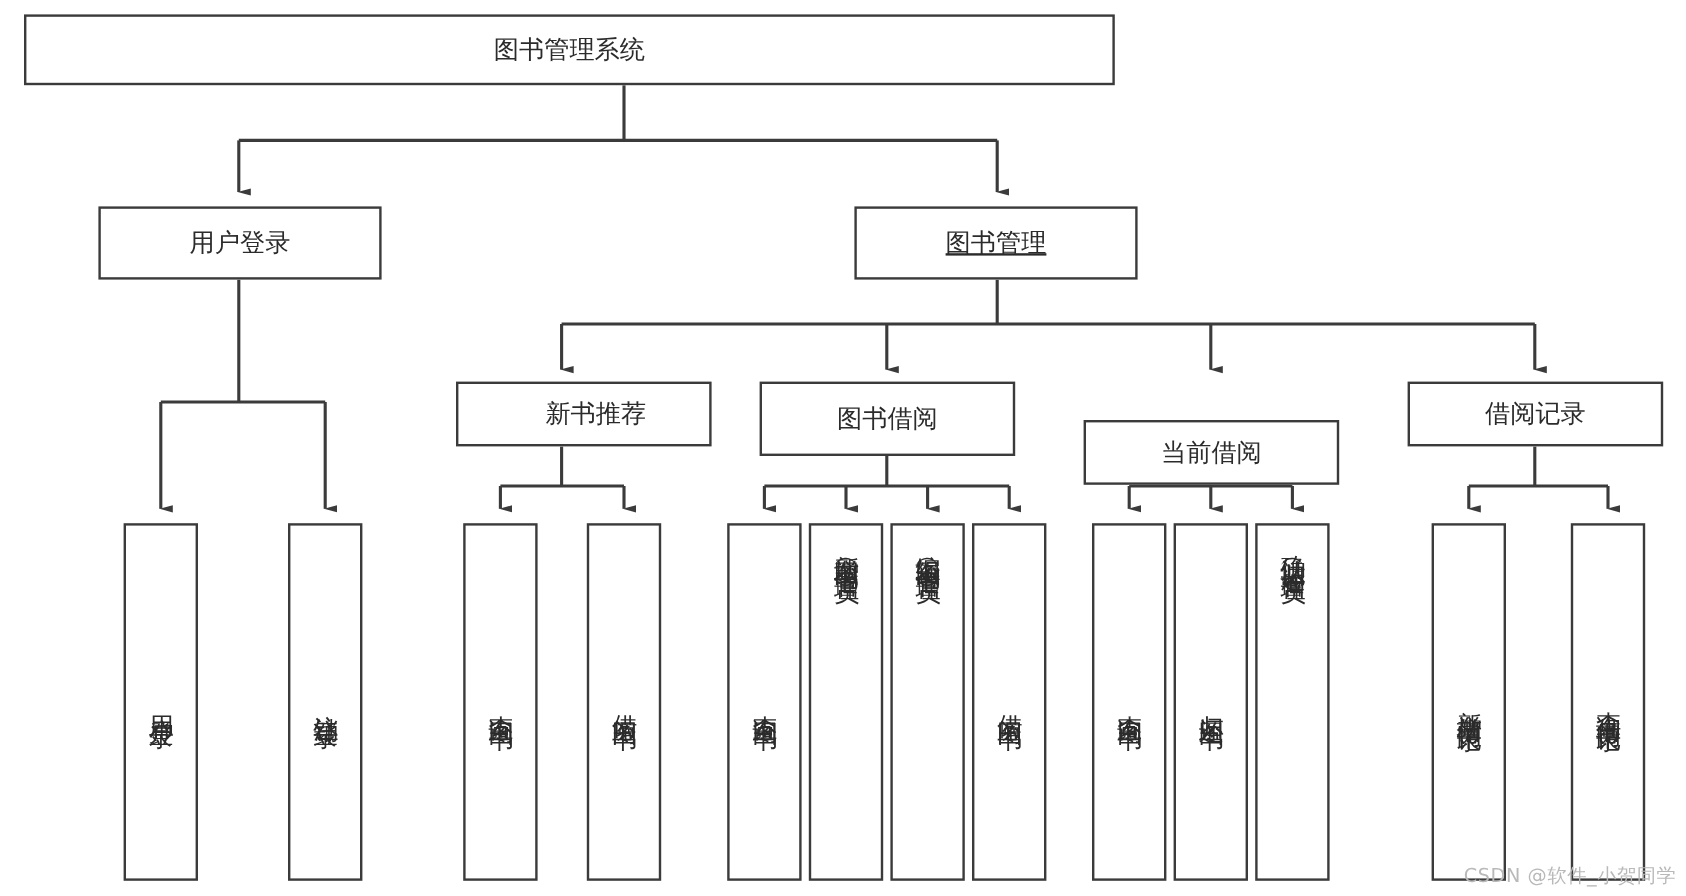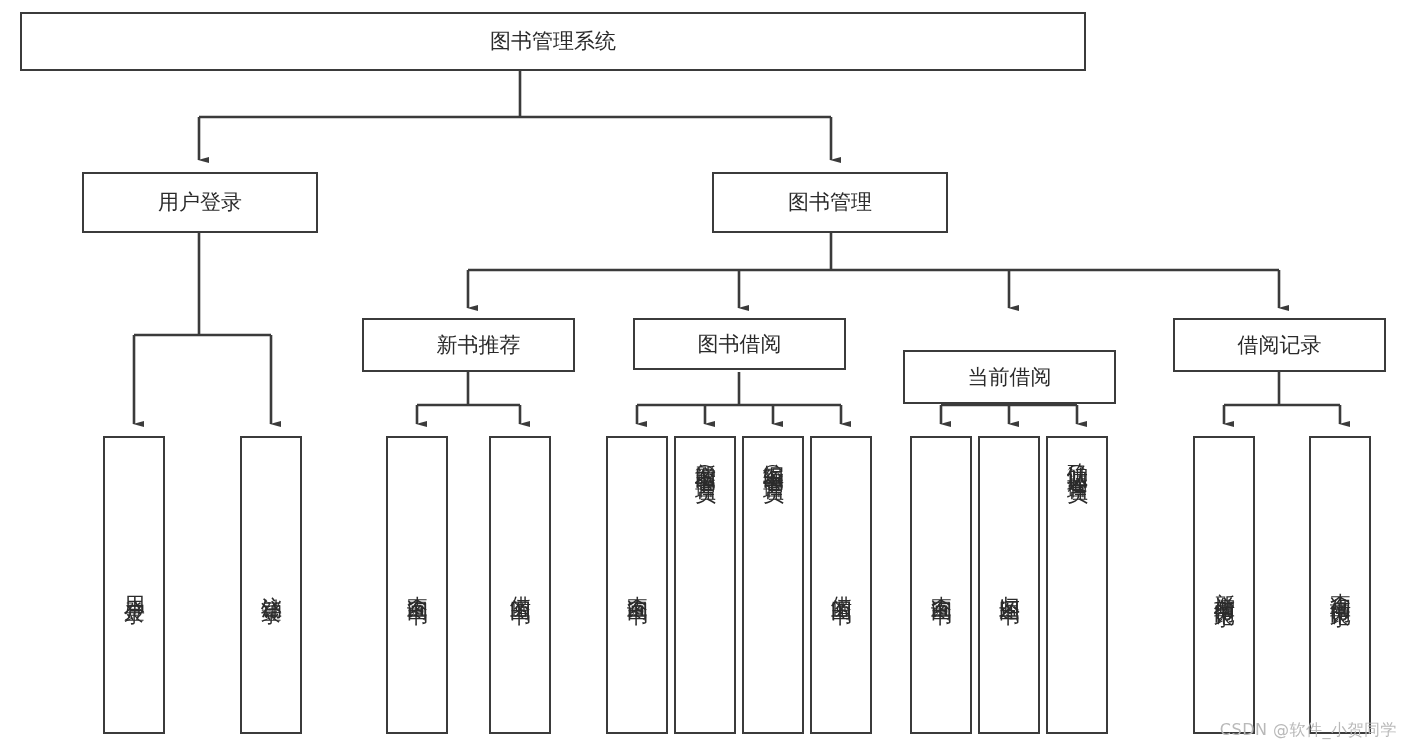--- a/index.html
+++ b/index.html
@@ -120,35 +120,35 @@
       <path d="M1009,405 L1009,424" marker-end="url(#arw)"></path>
       <path d="M1077,405 L1077,424" marker-end="url(#arw)"></path>
 
       <path d="M1279,372 L1279,405"></path>
       <path d="M1224,405 L1340,405"></path>
       <path d="M1224,405 L1224,424" marker-end="url(#arw)"></path>
       <path d="M1340,405 L1340,424" marker-end="url(#arw)"></path>
     </g>
   </svg>
 
-  <div class="node horiz" style="left:20px; top:12px; width:1066px; height:59px;">
+  <div class="node horiz" style="left:20px; top:12px; width:909px; height:59px;">
     <span class="lbl">图书管理系统</span>
   </div>
 
   <div class="node horiz" style="left:82px; top:172px; width:236px; height:61px;">
     <span class="lbl">用户登录</span>
   </div>
-  <div class="node horiz" style="left:712px; top:172px; width:236px; height:61px;">
+  <div class="node horiz" style="left:712px; top:172px; width:236px; height:61px;text-decoration:underline;">
     <span class="lbl">图书管理</span>
   </div>
 
-  <div class="node horiz" style="left:362px; top:318px; width:213px; height:54px;padding-left:20px;">
+  <div class="node horiz" style="left:380px; top:318px; width:213px; height:54px;padding-left:20px;">
     <span class="lbl">新书推荐</span>
   </div>
-  <div class="node horiz" style="left:633px; top:318px; width:213px; height:52px;">
+  <div class="node horiz" style="left:633px; top:318px; width:213px; height:62px;">
     <span class="lbl">图书借阅</span>
   </div>
   <div class="node horiz" style="left:903px; top:318px; width:213px; height:54px;margin-top:32px;">
     <span class="lbl">当前借阅</span>
   </div>
   <div class="node horiz" style="left:1173px; top:318px; width:213px; height:54px;">
     <span class="lbl">借阅记录</span>
   </div>
 
   <div class="node vert centered" style="left:103px; top:436px; width:62px; height:298px;">

